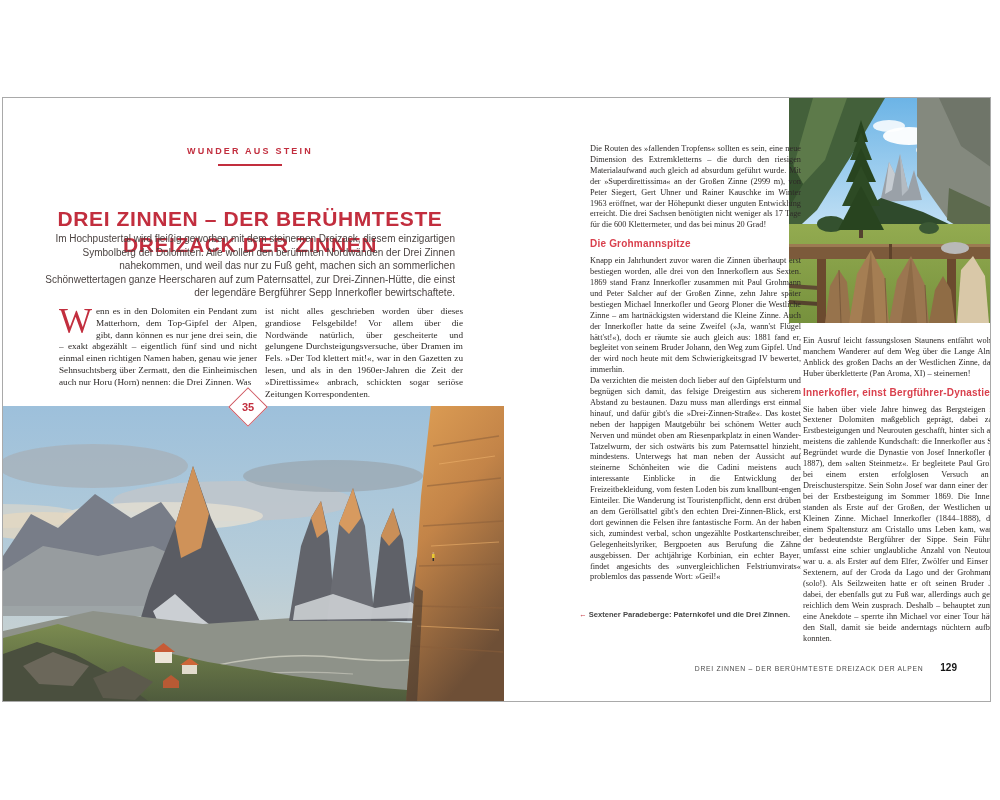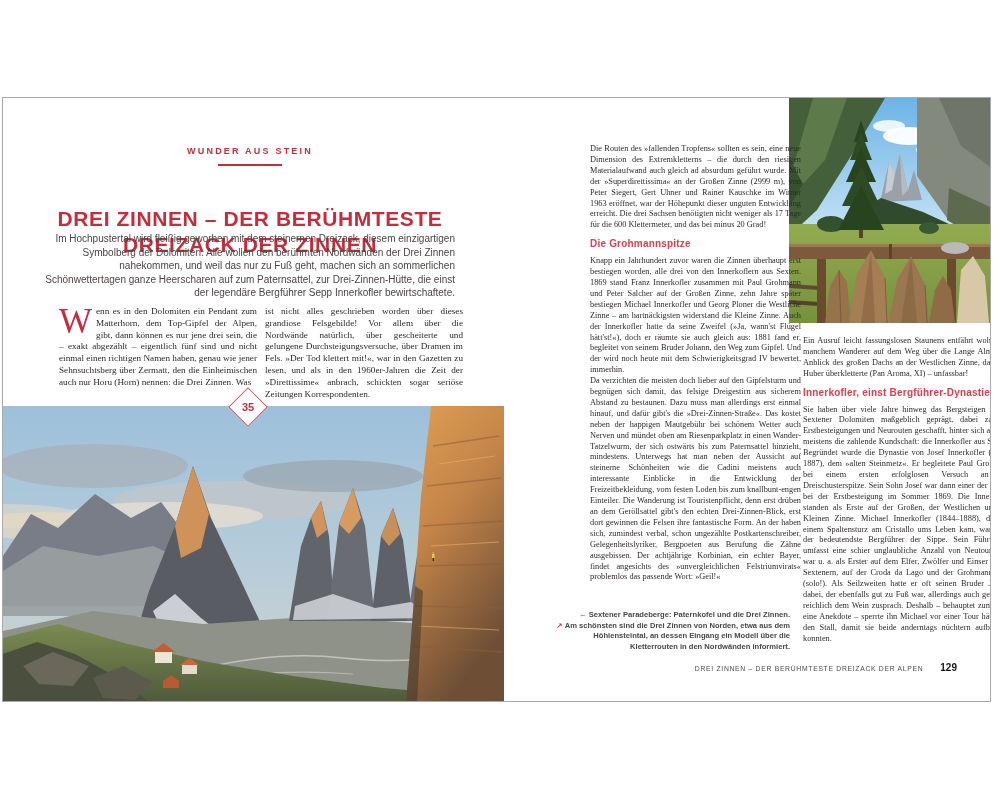--- a/index.html
+++ b/index.html
@@ -246,25 +246,24 @@
 
   <div class="col-mid rp-col">
     <p>Die Routen des »fallenden Tropfens« sollten es sein, eine neue Dimension des Extremkletterns – die durch den riesigen Materialaufwand auch gleich ad absurdum geführt wurde. Mit der »Superdirettissima« an der Großen Zinne (2999 m), von Peter Siegert, Gert Uhner und Rainer Kauschke im Winter 1963 eröffnet, war der Höhepunkt dieser unguten Entwicklung erreicht. Die drei Sachsen benötigten nicht weniger als 17 Tage für die 600 Klettermeter, und das bei minus 20 Grad!</p>
     <h3 class="subhead">Die Grohmannspitze</h3>
     <p>Knapp ein Jahrhundert zuvor waren die Zinnen überhaupt erst bestiegen worden, alle drei von den Innerkoflern aus Sexten. 1869 stand Franz Innerkofler zusammen mit Paul Grohmann und Peter Salcher auf der Großen Zinne, zehn Jahre später bestiegen Michael Innerkofler und Georg Ploner die Westliche Zinne – am hartnäckigsten widerstand die Kleine Zinne. Auch der Innerkofler hatte da seine Zweifel (»Ja, wann'st Flügel hätt'st!«), doch er räumte sie auch gleich aus: 1881 fand er, begleitet von seinem Bruder Johann, den Weg zum Gipfel. Und der wird noch heute mit dem Schwierigkeitsgrad IV bewertet, immerhin.</p>
     <p>Da verzichten die meisten doch lieber auf den Gipfelsturm und begnügen sich damit, das felsige Dreigestirn aus sicherem Abstand zu bestaunen. Dazu muss man allerdings erst einmal hinauf, und dafür gibt's die »Drei-Zinnen-Straße«. Das kostet neben der happigen Mautgebühr bei schönem Wetter auch Nerven und mündet oben am Riesenparkplatz in einen Wander-Tatzelwurm, der sich ostwärts bis zum Paternsattel hinzieht, mindestens. Unterwegs hat man neben der Aussicht auf steinerne Schönheiten wie die Cadini meistens auch interessante Einblicke in die Entwicklung der Freizeitbekleidung, vom festen Loden bis zum knallbunt-engen Einteiler. Die Wanderung ist Touristenpflicht, denn erst drüben an dem Geröllsattel gibt's den echten Drei-Zinnen-Blick, erst dort gewinnen die Felsen ihre fantastische Form. An der haben sich, zumindest verbal, schon ungezählte Postkartenschreiber, Gelegenheitslyriker, Bergpoeten aus Berufung die Zähne ausgebissen. Der achtjährige Korbinian, ein echter Bayer, findet angesichts des »unvergleichlichen Felstriumvirats« problemlos das passende Wort: »Geil!«</p>
   </div>
 
   <div class="caption">
     <div><span class="arrow">←</span><span>Sextener Paradeberge: Paternkofel und die Drei Zinnen.</span></div>
-    <div><span class="arrow">↗</span><span>Am schönsten sind die Drei Zinnen von Norden, etwa aus dem Höhlensteintal, an dessen Eingang ein Modell über die Kletterrouten in den Nordwänden informiert.</span></div>
   </div>
 
   <div class="col-right rp-col">
-    <p><span>Ein Ausruf leicht fassungslosen Staunens entfährt wohl auch manchem Wanderer auf dem Weg über die Lange Alm beim Anblick des großen Dachs an der Westlichen Zinne, das Alex Huber überkletterte </span><span class="italic">(Pan Aroma, XI)</span><span> – unfassbar!</span></p>
+    <p><span>Ein Ausruf leicht fassungslosen Staunens entfährt wohl auch manchem Wanderer auf dem Weg über die Lange Alm beim Anblick des großen Dachs an der Westlichen Zinne, das Alex Huber überkletterte </span><span class="italic">(Pan Aroma, XI)</span><span> – steinernen!</span></p>
     <h3 class="subhead">Innerkofler, einst Bergführer-Dynastie</h3>
     <p>Sie haben über viele Jahre hinweg das Bergsteigen in den Sextener Dolomiten maßgeblich geprägt, dabei zahllose Erstbesteigungen und Neurouten geschafft, hinter sich am Seil meistens die zahlende Kundschaft: die Innerkofler aus Sexten. Begründet wurde die Dynastie von Josef Innerkofler (1802–1887), dem »alten Steinmetz«. Er begleitete Paul Grohmann bei einem ersten erfolglosen Versuch an der Dreischusterspitze. Sein Sohn Josef war dann einer der Führer bei der Erstbesteigung im Sommer 1869. Die Innerkofler standen als Erste auf der Großen, der Westlichen und der Kleinen Zinne. Michael Innerkofler (1844–1888), der bei einem Spaltensturz am Cristallo ums Leben kam, war wohl der bedeutendste Bergführer der Sippe. Sein Führerbuch umfasst eine schier unglaubliche Anzahl von Neutouren, er war u. a. als Erster auf dem Elfer, Zwölfer und Einser in den Sextenern, auf der Croda da Lago und der Grohmannspitze (solo!). Als Seilzweiten hatte er oft seinen Bruder Johann dabei, der ebenfalls gut zu Fuß war, allerdings auch gern und reichlich dem Wein zusprach. Deshalb – behauptet zumindest eine Anekdote – sperrte ihn Michael vor einer Tour häufig in den Stall, damit sie beide anderntags nüchtern aufbrechen konnten.</p>
   </div>
 
   <div class="footer">
     <span>DREI ZINNEN – DER BERÜHMTESTE DREIZACK DER ALPEN</span><span class="pagenum">129</span>
   </div>
 
 </div>
 

